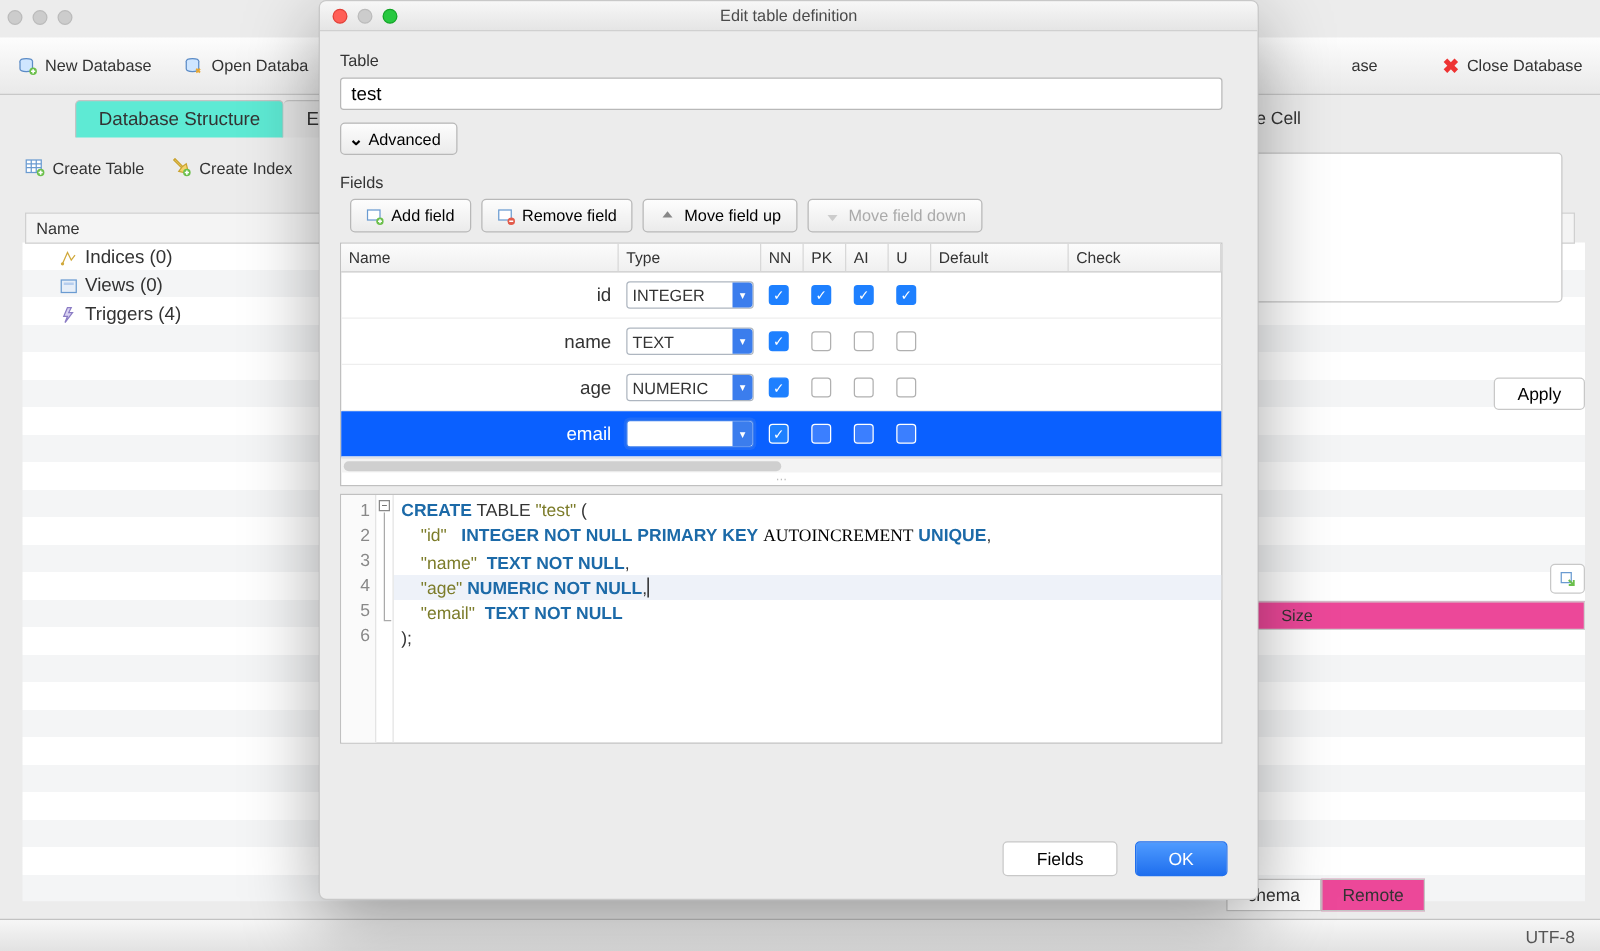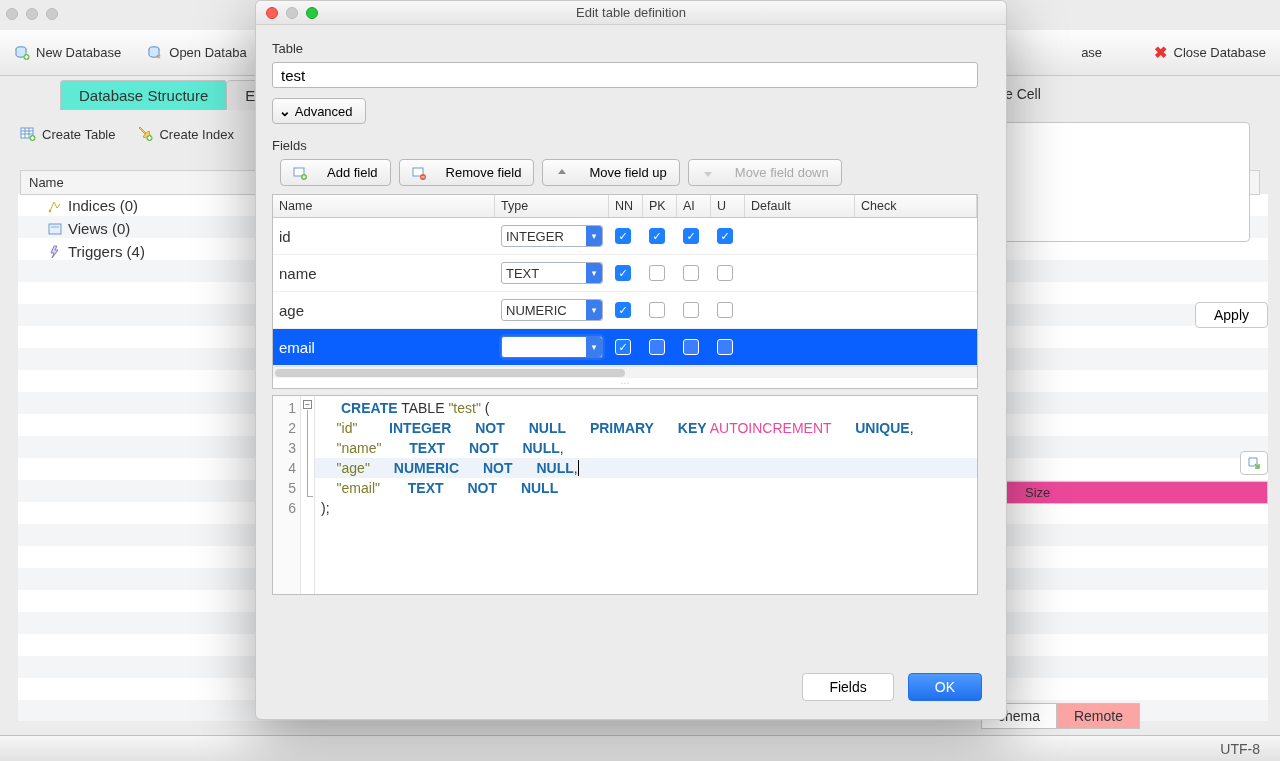--- a/index.html
+++ b/index.html
@@ -38,60 +38,60 @@
 .right-textarea { margin-top: 14px; width: 252px; height: 120px; background: #fff; border: 1px solid #c8c8c8; border-radius: 4px; }
 .apply-row { display: flex; justify-content: flex-end; margin-top: 60px; }
 
 .right-peek2 { position: absolute; top: 396px; right: 12px; width: 276px; }
 .export-icon-btn { width: 28px; height: 24px; border: 1px solid #c8c8c8; border-radius: 4px; background: #fff; float: right; margin-bottom: 6px; display:flex; align-items:center; justify-content:center; }
 .size-header { clear: both; background: #ec4899; border: 1px solid #d0d0d0; padding: 3px 8px; font-size: 13px; display:flex; }
 .size-header span:first-child { flex: 0 0 24px; }
 
 
 .bottom-tabs { position: absolute; bottom: 32px; right: 140px; display: flex; gap: 0; }
-.bottom-tabs .bt { padding: 4px 16px; border: 1px solid #c4c4c4; background: #fca5a5; font-size: 14px; }
+.bottom-tabs .bt { padding: 4px 16px; border: 1px solid #c4c4c4; background: #ec4899; font-size: 14px; }
 .bottom-tabs .bt.active { background: #fff; }
 
 
 .statusbar { position: absolute; bottom: 0; left: 0; right: 0; height: 26px; background: linear-gradient(#f6f6f6,#e2e2e2); border-top: 1px solid #c2c2c2; display: flex; justify-content: flex-end; align-items: center; padding: 0 20px; font-size: 14px; color: #555; }
 .dialog { position: absolute; top: 0; left: 255px; width: 752px; height: 720px; background: #ececec; border: 1px solid rgba(0,0,0,.15); border-radius: 6px; box-shadow: 0 18px 60px rgba(0,0,0,.35); overflow: hidden; }
 .dlg-titlebar { height: 24px; background: linear-gradient(#f7f7f7,#e5e5e5); border-bottom: 1px solid #d0d0d0; display: flex; align-items: center; position: relative; }
 .dlg-traffic { position: absolute; left: 10px; display: flex; gap: 8px; }
 .tl.red { background: #ff5f57; border-color: #e24038; }
 .tl.gray { background: #ccc; border-color: #bbb; }
 .tl.green { background: #28c840; border-color: #13a527; }
 .dlg-title { flex: 1; text-align: center; font-size: 13px; color: #4a4a4a; }
 
 .dlg-body { padding: 12px 28px 12px 16px; }
 .section-label { font-size: 13px; color: #333; margin-bottom: 6px; margin-top: 4px; }
 .table-name-input { width: 100%; height: 26px; border: 1px solid #b8b8b8; background: #fff; border-radius: 3px; padding: 2px 8px; font-size: 15px; }
 .adv-btn { margin-top: 10px; display: inline-flex; align-items: center; gap: 4px; border: 1px solid #b8b8b8; background: linear-gradient(#fdfdfd,#ebebeb); border-radius: 4px; padding: 4px 12px 4px 6px; font-size: 13px; }
 .chevron { font-size: 14px; font-weight: bold; }
 
 .field-btns { display: flex; gap: 8px; margin: 6px 0 8px 8px; }
-.fbtn { display: inline-flex; align-items: center; gap: 20px; border: 1px solid #b8b8b8; background: linear-gradient(#fdfdfd,#ebebeb); border-radius: 4px; padding: 5px 12px; font-size: 13px; }
+.fbtn { display: inline-flex; align-items: center; gap: 6px; border: 1px solid #b8b8b8; background: linear-gradient(#fdfdfd,#ebebeb); border-radius: 4px; padding: 5px 12px; font-size: 13px; }
 .fbtn.disabled { color: #aaa; }
 .fbtn .ic { width: 14px; height: 14px; }
 
 .fields-table { border: 1px solid #c0c0c0; background: #fff; }
 .ft-head { display: flex; background: linear-gradient(#fcfcfc,#efefef); border-bottom: 1px solid #c8c8c8; font-size: 12.5px; }
 .ft-head > div { padding: 4px 6px; border-right: 1px solid #d8d8d8; }
 .col-name { width: 222px; }
 .col-type { width: 114px; }
 .col-nn { width: 34px; }
 .col-pk { width: 34px; }
 .col-ai { width: 34px; }
 .col-u  { width: 34px; }
 .col-def { width: 110px; }
 .col-chk { flex: 1; }
 
 .ft-row { display: flex; align-items: center; height: 37px; border-bottom: 1px solid #eee; }
 .ft-row.selected { background: #0a60ff; color: #fff; }
 .ft-row > div { padding: 0 6px; }
-.cell-name { width: 222px; font-size: 15px; }
+.cell-name { width: 222px; font-size: 15px; text-align: right; }
 .cell-type { width: 114px; }
 .cell-cb { width: 34px; display: flex; justify-content: flex-start; }
 .cell-def { width: 110px; }
 .cell-chk { flex: 1; }
 
 .type-select { width: 100%; height: 22px; border: 1px solid #aeb6c0; border-radius: 3px; background: #fff; font-size: 13px; padding: 0 4px; position: relative; display: flex; align-items: center; }
 .type-select .arrow { position: absolute; right: 0; top: 0; bottom: 0; width: 16px; background: #3b7ded; border-radius: 0 3px 3px 0; display: flex; align-items: center; justify-content: center; color: #fff; font-size: 9px; }
 .ft-row.selected .type-select { border-color: #3b7ded; box-shadow: 0 0 0 2px rgba(59,125,237,.4); }
 
 .cb { width: 16px; height: 16px; border-radius: 3px; border: 1px solid #b0b0b0; background: #fff; display: inline-flex; align-items: center; justify-content: center; font-size: 11px; color: #fff; }
@@ -105,23 +105,23 @@
 
 
 .sql-editor { margin-top: 6px; border: 1px solid #c0c0c0; background: #fff; height: 200px; display: flex; font-family: Menlo, Consolas, monospace; font-size: 14px; }
 .gutter { width: 28px; background: #fafafa; border-right: 1px solid #e4e4e4; color: #888; text-align: right; padding: 2px 4px 0 0; line-height: 20px; }
 .fold-gutter { width: 14px; border-right: 1px solid #e4e4e4; position: relative; }
 .fold-box { position: absolute; top: 4px; left: 2px; width: 9px; height: 9px; border: 1px solid #888; font-size: 8px; line-height: 7px; text-align: center; }
 .fold-line { position: absolute; top: 14px; left: 6px; width: 1px; height: 86px; background: #aaa; }
 .fold-end { position: absolute; top: 100px; left: 6px; width: 6px; height: 1px; background: #aaa; }
 .code { flex: 1; padding: 2px 6px; line-height: 20px; white-space: pre; }
 .code .line4 { background: #eef2f9; display: block; margin: 0 -6px; padding: 0 6px; }
-.kw-blue { color: #1c6aa8; font-weight: 600; margin-left: 20px; }
+.kw-blue { color: #1c6aa8; font-weight: 600; }
 .kw-olive { color: #7c7c2a; }
-.kw-auto { color: #ec4899; }
+.kw-auto { color: #000000; font-family: Liberation Serif, serif; }
 .caret { border-right: 1px solid #000; }
 
 
 .dlg-footer { position: absolute; bottom: 18px; right: 24px; display: flex; gap: 14px; }
 .dlg-footer .mac-btn { padding: 5px 26px; font-size: 14px; }
 .mac-btn.primary { background: linear-gradient(#4f9bff,#1f6fee); color: #fff; border-color: #1f6fee; }
 
 
 .svg { width: 100%; height: 100%; display: block; }
 </style>

